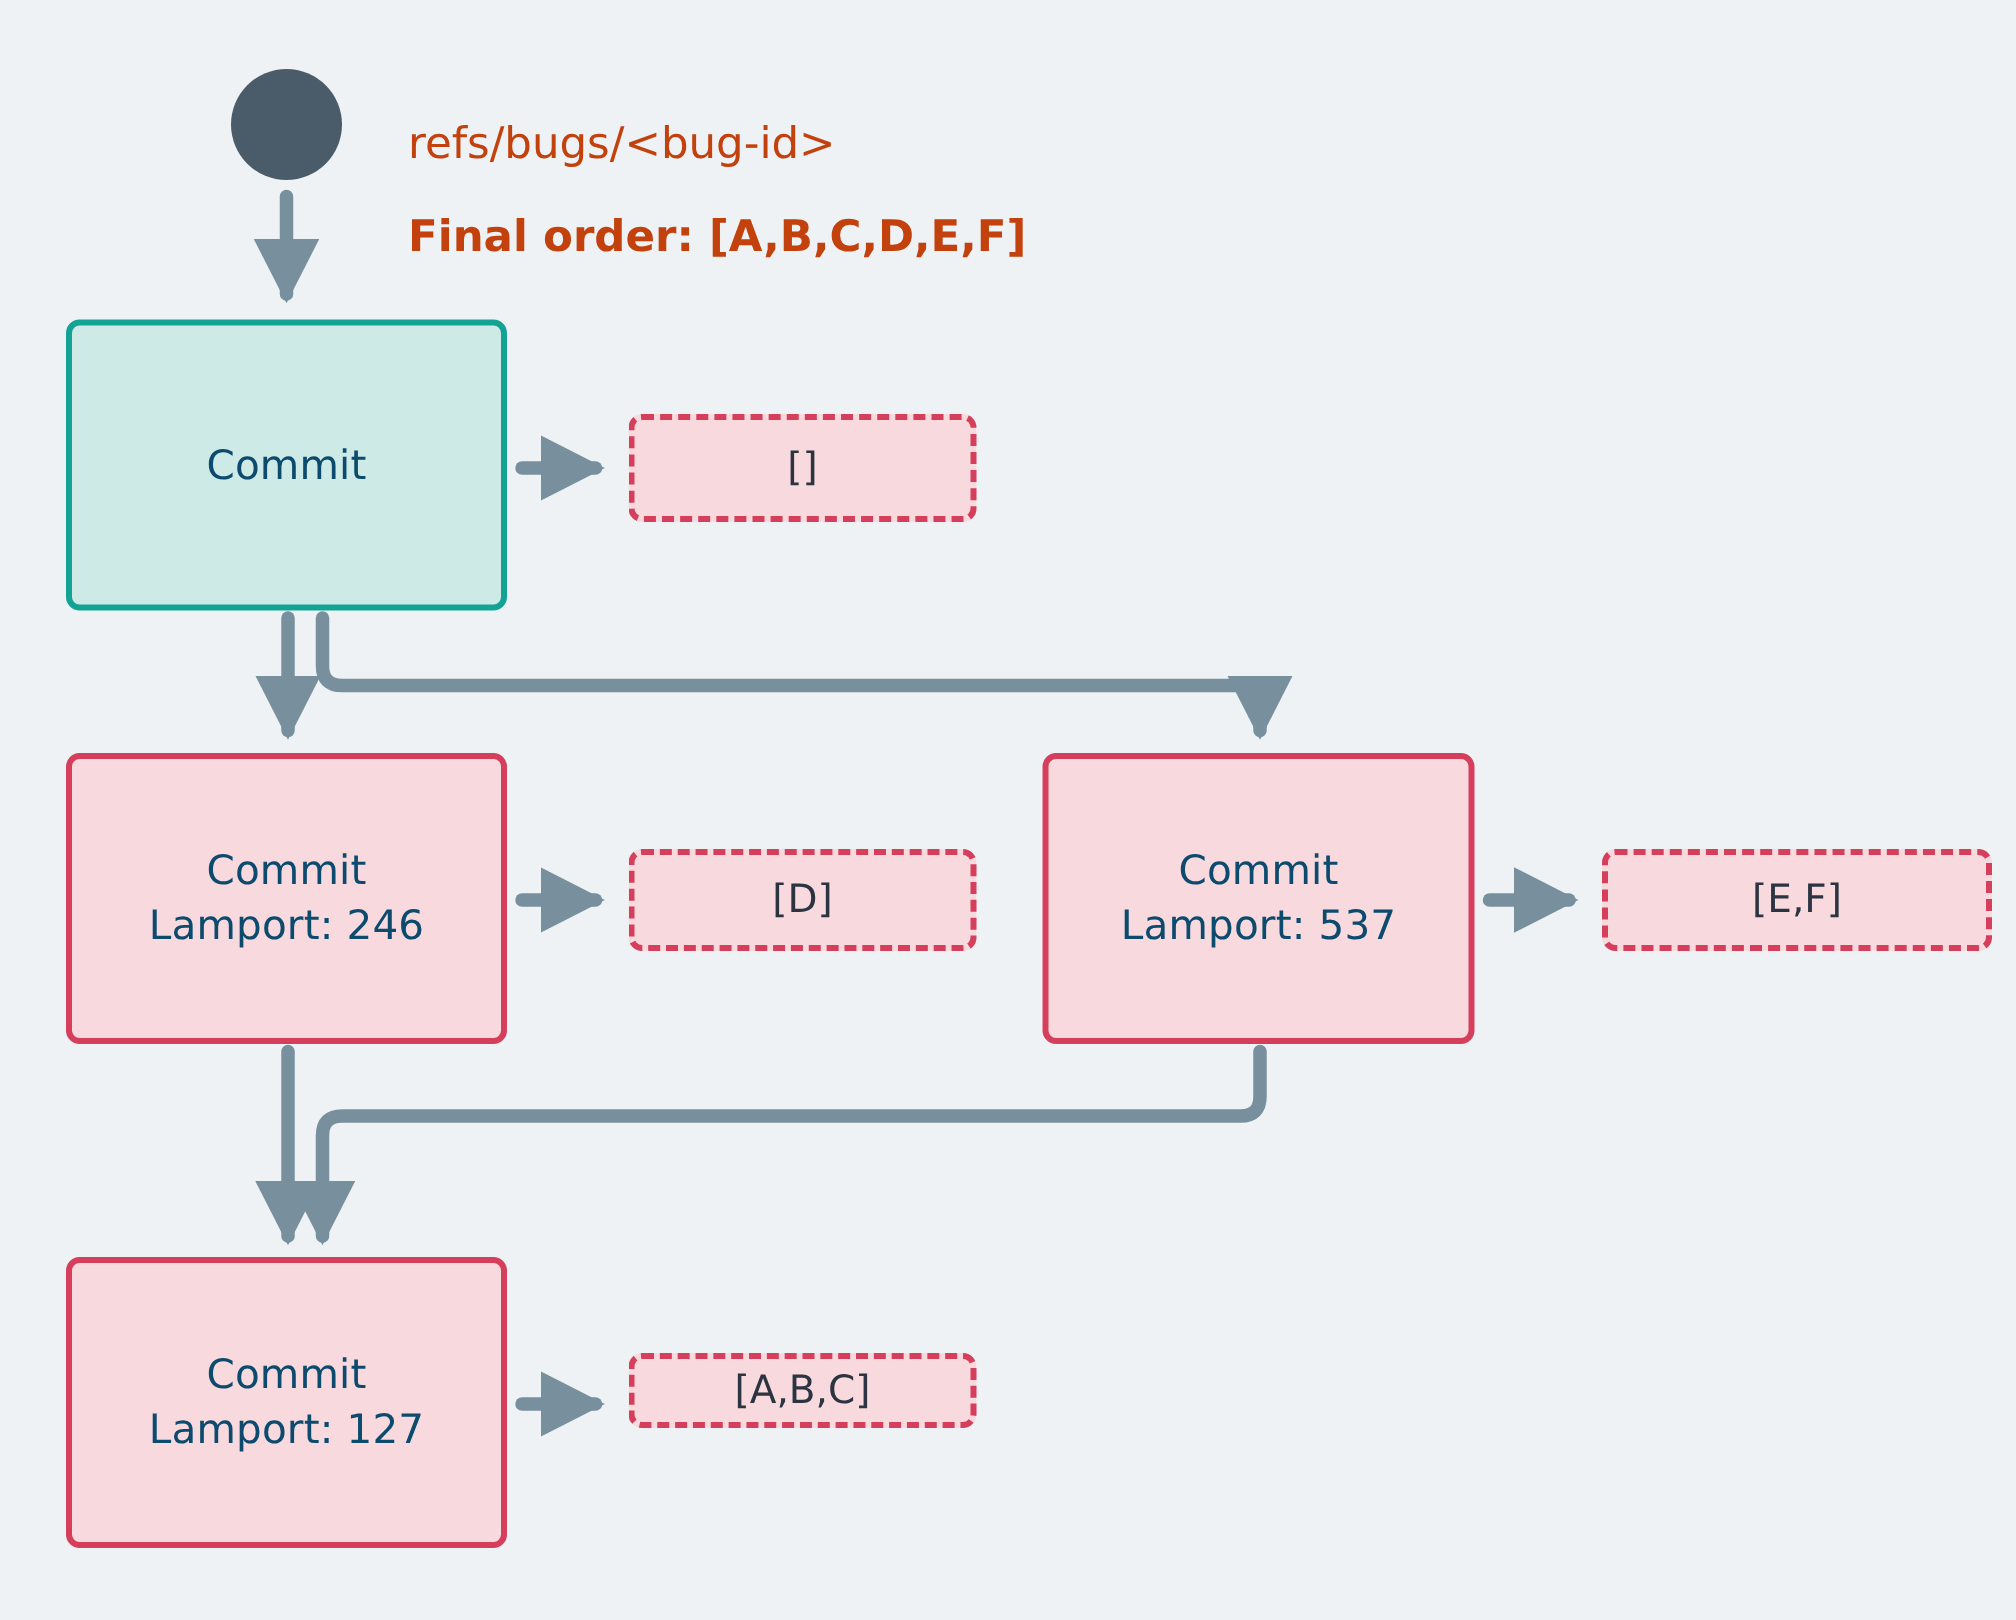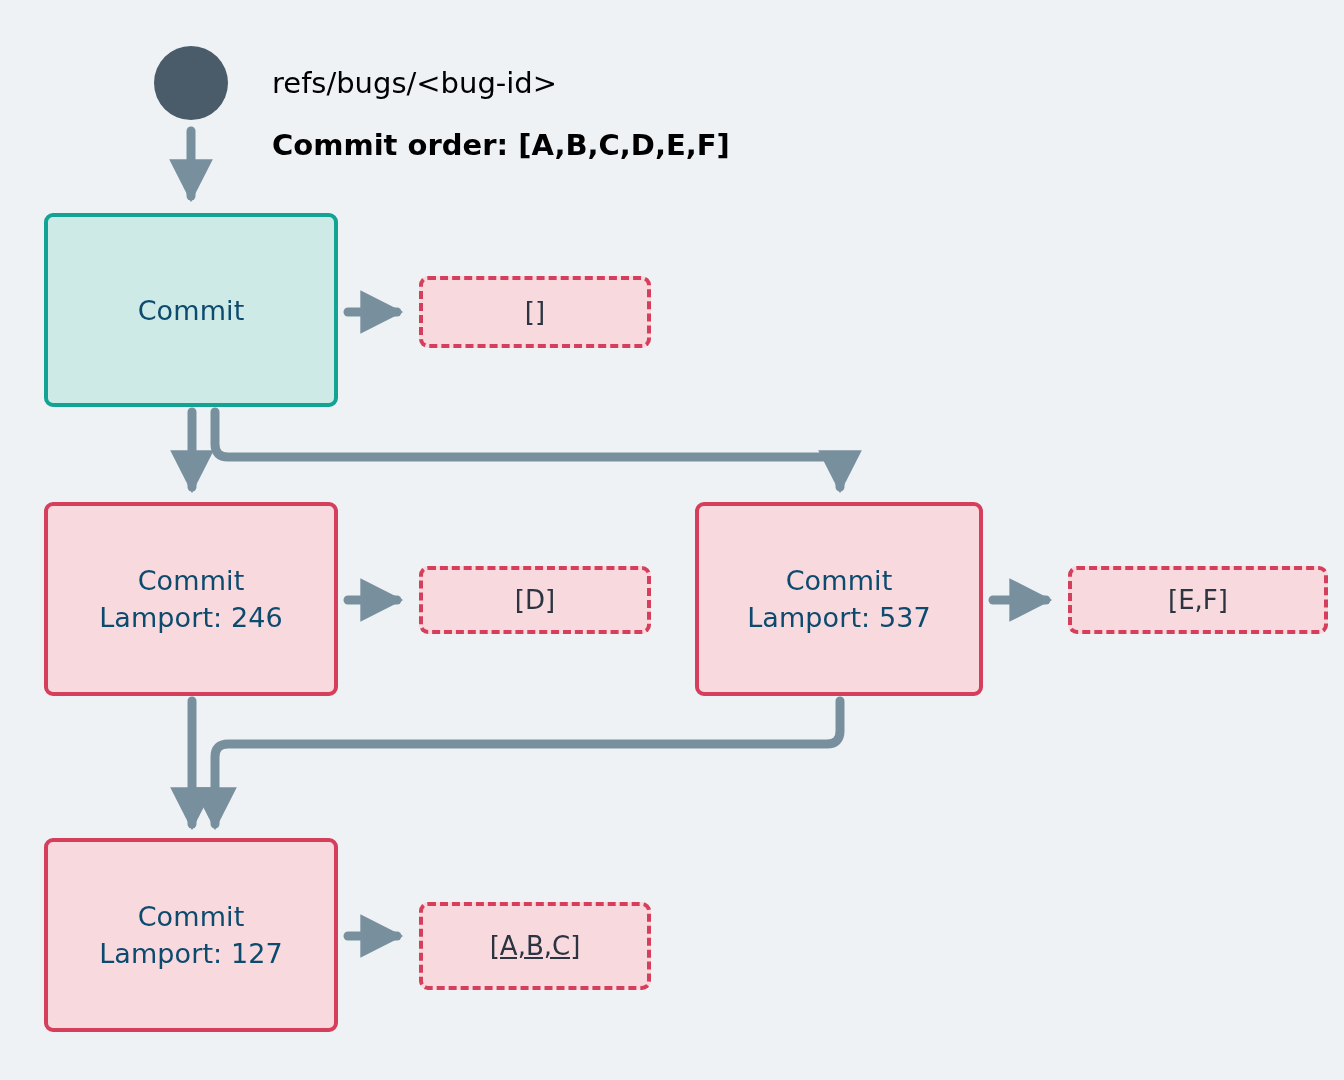--- a/index.html
+++ b/index.html
@@ -67,22 +67,23 @@
     line-height: 30px;
     white-space: nowrap;
   }
   .root-dot {
     position: absolute;
     border-radius: 50%;
     background: #4a5c6a;
   }
   .label {
     position: absolute;
-    color: #000000;
+    color: #c2410c;
     white-space: nowrap;
+    margin-top: 12px;
   }
   .label.ref {
     font-size: 29px;
     line-height: 34px;
     font-weight: 400;
   }
   .label.final {
     font-size: 29px;
     line-height: 34px;
     font-weight: 700;
@@ -111,21 +112,21 @@
       <path d="M 348 600 L 397 600" marker-end="url(#ah)"></path>
       <path d="M 993 600 L 1046 600" marker-end="url(#ah)"></path>
       <path d="M 348 936 L 397 936" marker-end="url(#ah)"></path>
     </g>
   </svg>
 
   <div class="root-dot" style="left:154px; top:46px; width:74px; height:74px;"></div>
 
   <div class="label ref" style="left:272px; top:66px;">refs/bugs/&lt;bug-id&gt;</div>
 
-  <div class="label final" style="left:272px; top:128px;">Commit order: [A,B,C,D,E,F]</div>
+  <div class="label final" style="left:272px; top:128px;">Final order: [A,B,C,D,E,F]</div>
 
   <div class="node teal" style="left:44px; top:213px; width:294px; height:194px;">
     <span class="ln">Commit</span>
   </div>
 
   <div class="badge" style="left:419px; top:276px; width:232px; height:72px;">[]</div>
 
   <div class="node pink" style="left:44px; top:502px; width:294px; height:194px;">
     <span class="ln">Commit</span>
     <span class="ln">Lamport: 246</span>
@@ -138,15 +139,15 @@
     <span class="ln">Lamport: 537</span>
   </div>
 
   <div class="badge" style="left:1068px; top:566px; width:260px; height:68px;">[E,F]</div>
 
   <div class="node pink" style="left:44px; top:838px; width:294px; height:194px;">
     <span class="ln">Commit</span>
     <span class="ln">Lamport: 127</span>
   </div>
 
-  <div class="badge" style="left:419px; top:902px; width:232px; height:88px;text-decoration:underline;">[A,B,C]</div>
+  <div class="badge" style="left:419px; top:902px; width:232px; height:50px;">[A,B,C]</div>
 
 </div>
 
 </body></html>

